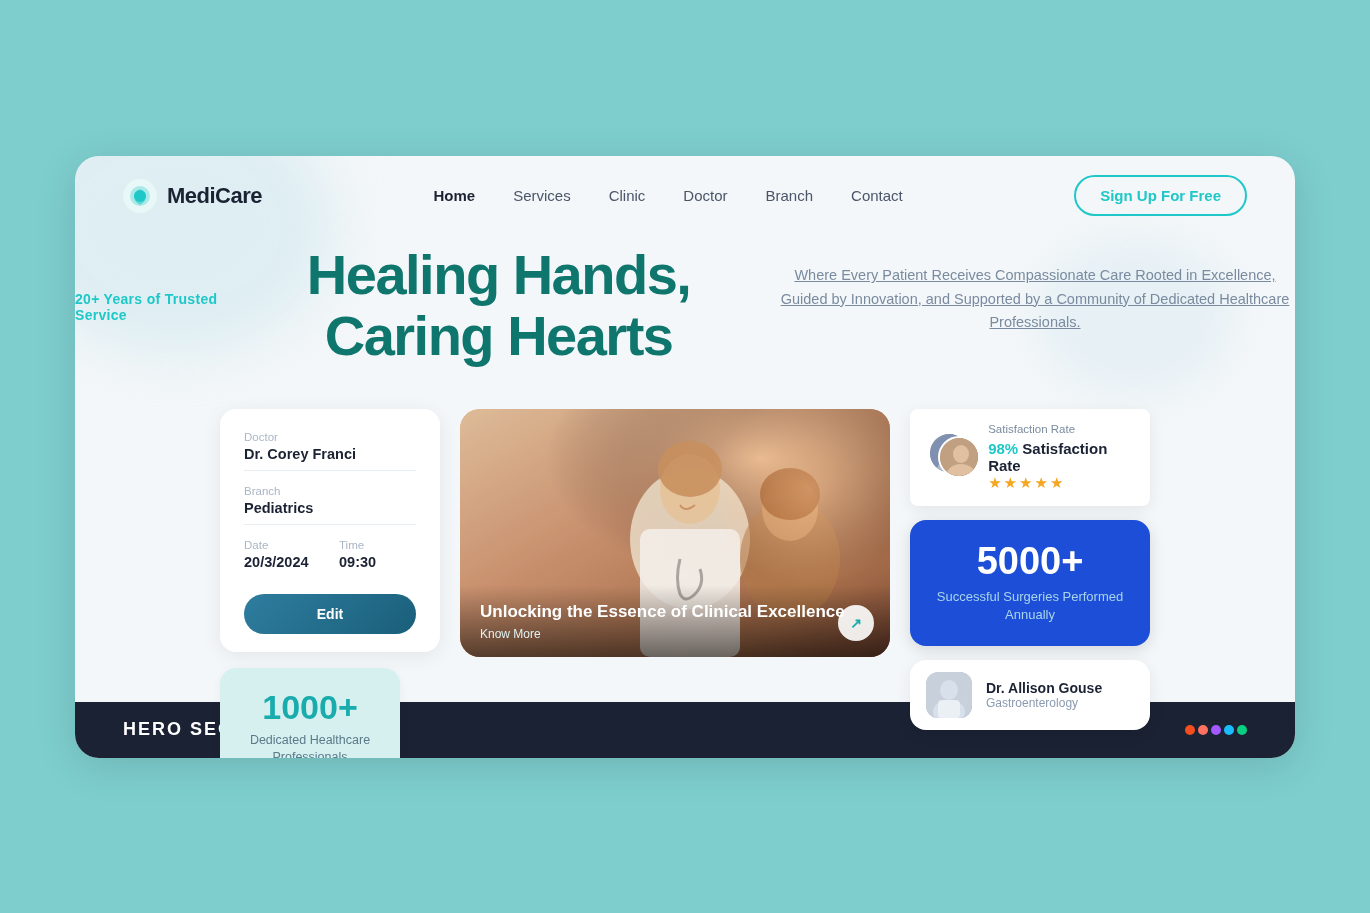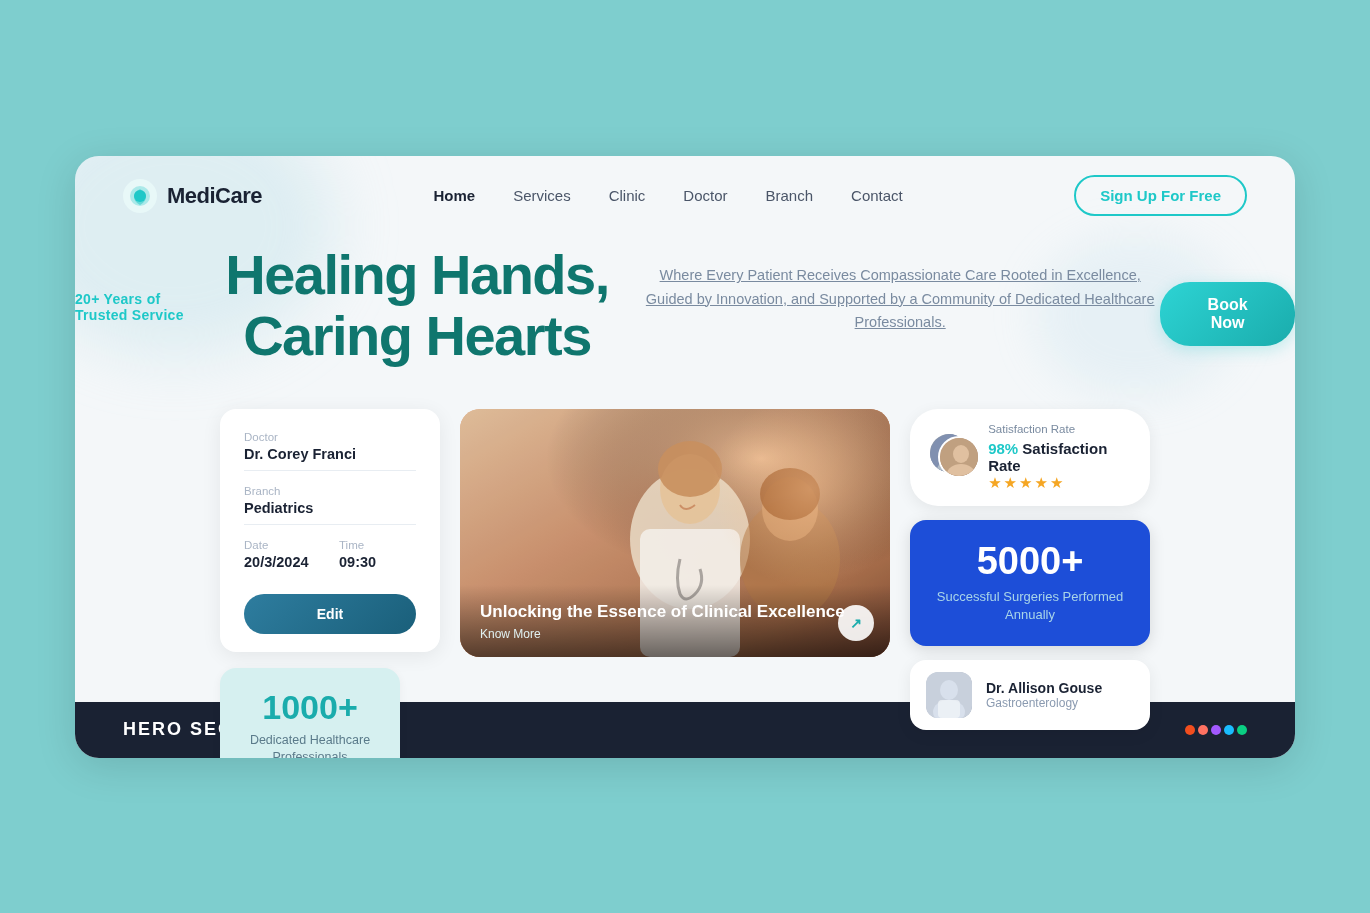--- a/index.html
+++ b/index.html
@@ -292,21 +292,21 @@
     
     .right-col {
       display: flex;
       flex-direction: column;
       gap: 14px;
       width: 240px;
       flex-shrink: 0;
     }
     .satisfaction-widget {
       background: #fff;
-      border-radius: 28px;
+      border-radius: 8px;
       padding: 14px 18px;
       display: flex;
       align-items: center;
       gap: 14px;
       box-shadow: 0 4px 16px rgba(0,0,0,0.07);
     }
     .avatar-stack {
       position: relative;
       width: 50px;
       height: 50px;
@@ -487,21 +487,20 @@
         <li><a href="#">Contact</a></li>
       </ul>
 
       <button class="nav-cta">Sign Up For Free</button>
     </nav>
 
     <div class="main-content">
       <p class="tagline">20+ Years of Trusted Service</p>
       <h1 class="hero-title">Healing Hands, Caring Hearts</h1>
       <p class="hero-subtitle">Where Every Patient Receives Compassionate Care Rooted in Excellence, Guided by Innovation, and Supported by a Community of Dedicated Healthcare Professionals.</p>
-      <button class="book-btn">Book Now</button>
     </div>
 
     <div class="lower-section">
 
       <div class="left-col">
 
         <div class="appointment-widget">
           <div class="widget-field">
             <div class="widget-label">Doctor</div>
             <div class="widget-value">Dr. Corey Franci</div>

